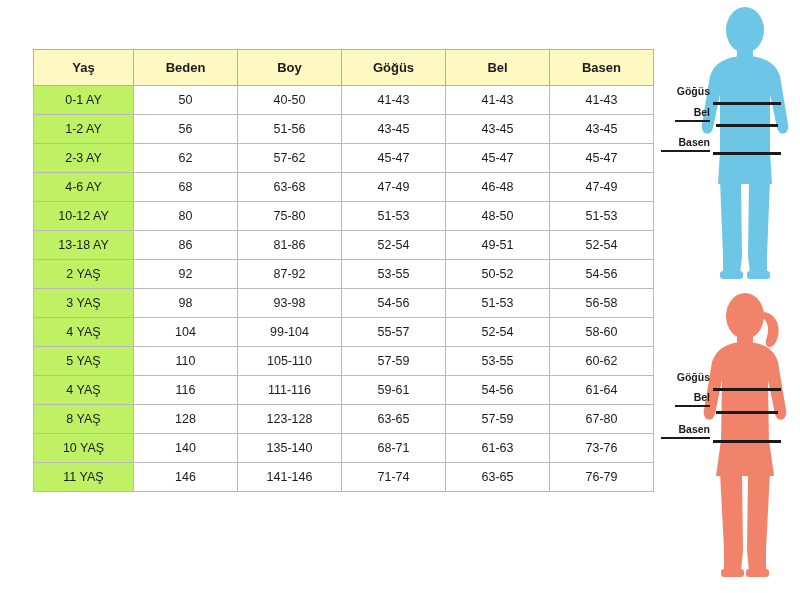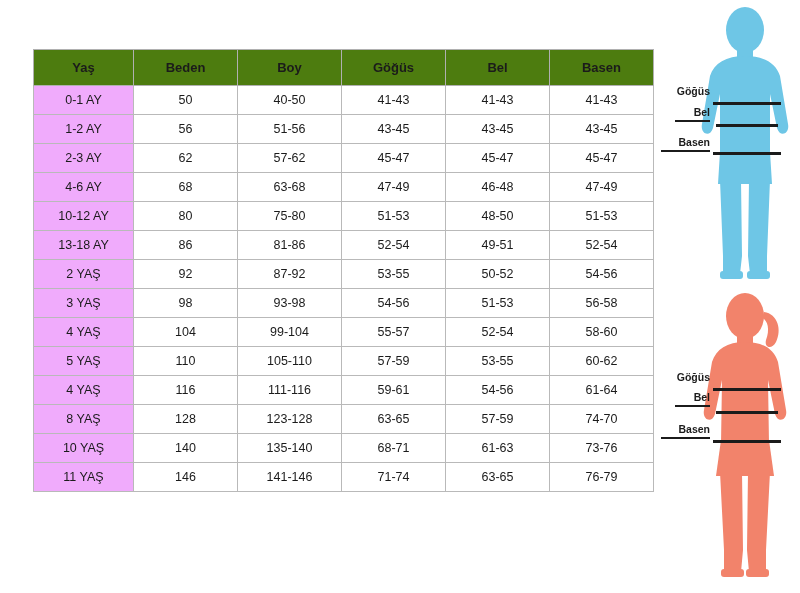--- a/index.html
+++ b/index.html
@@ -37,28 +37,28 @@
     border: 1px solid #b9b9b9;
     height: 28px;
     text-align: center;
     vertical-align: middle;
     font-size: 12.5px;
     color: #1b1b1b;
     padding: 0 2px;
     background: #ffffff;
   }
   table.size-table thead th {
-    background: #4d7c0f;
+    background: #fef9c3;
     font-weight: bold;
     font-size: 13px;
     height: 35px;
     border: 1px solid #b0b0b0;
   }
   table.size-table tbody td.age-col {
-    background: #f0abfc;
+    background: #bef264;
   }
   table.size-table col.c0 { width: 100px; }
   table.size-table col.c1 { width: 104px; }
   table.size-table col.c2 { width: 104px; }
   table.size-table col.c3 { width: 104px; }
   table.size-table col.c4 { width: 104px; }
   table.size-table col.c5 { width: 104px; }
 
   
   #figures {
@@ -214,21 +214,21 @@
             <td>59-61</td>
             <td>54-56</td>
             <td>61-64</td>
           </tr>
           <tr>
             <td class="age-col">8 YAŞ</td>
             <td>128</td>
             <td>123-128</td>
             <td>63-65</td>
             <td>57-59</td>
-            <td>74-70</td>
+            <td>67-80</td>
           </tr>
           <tr>
             <td class="age-col">10 YAŞ</td>
             <td>140</td>
             <td>135-140</td>
             <td>68-71</td>
             <td>61-63</td>
             <td>73-76</td>
           </tr>
           <tr>

